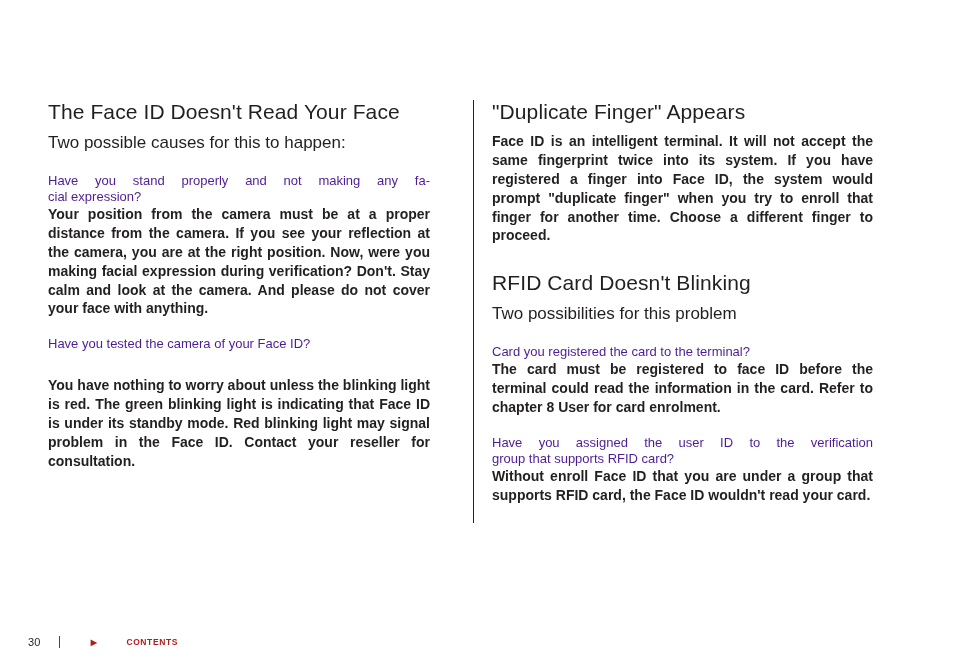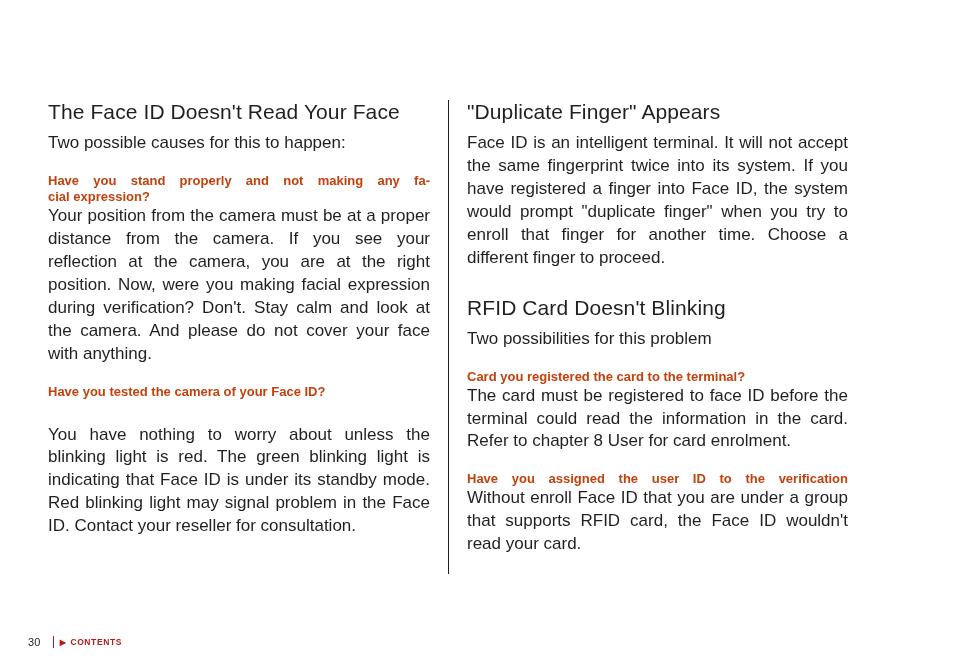--- a/index.html
+++ b/index.html
@@ -1,15 +1,15 @@
 <!DOCTYPE html>
 <html><head>
 <meta charset="utf-8">
 <style>
-  * { margin: 0; padding: 0; box-sizing: border-box; }
+  * { margin: 0; padding: 0; box-sizing: border-box; gap: 25px; }
   body {
     width: 954px;
     height: 668px;
     background: #fff;
     font-family: "Myriad Pro", "Segoe UI", Arial, sans-serif;
     color: #231f20;
     position: relative;
   }
   .page {
     display: flex;
@@ -34,45 +34,46 @@
     margin-bottom: 8px;
     letter-spacing: 0.1px;
   }
   .intro {
     font-size: 17px;
     line-height: 1.35;
     margin-bottom: 18px;
   }
   .subhead {
     font-size: 13px;
-    font-weight: 700;
-    color: #c2410c;
+    font-weight: 400;
+    color: #4c1d95;
     text-align: justify;
     text-align-last: left;
     margin-bottom: 1px;
   }
   .subhead.j { text-align-last: justify; }
   .body {
-    font-size: 17px;
+    font-size: 14px;
     line-height: 1.35;
     text-align: justify;
     margin-bottom: 18px;
+    font-weight: bold;
   }
   .section-gap { height: 24px; }
   .footer {
     position: absolute;
     left: 28px;
     bottom: 20px;
     display: flex;
     align-items: center;
     font-size: 11px;
   }
   .pagenum {
     color: #231f20;
-    padding-right: 12px;
+    padding-right: 18px;
     border-right: 1px solid #b31b1b;
     letter-spacing: 0.2px;
   }
   .contents {
     color: #b31b1b;
     font-weight: 700;
     font-size: 8.5px;
     letter-spacing: 0.6px;
     padding-left: 6px;
     display: flex;
@@ -107,20 +108,21 @@
     <h2>"Duplicate Finger" Appears</h2>
     <p class="body" style="margin-bottom:26px">Face ID is an intelligent terminal. It will not accept the same fingerprint twice into its system. If you have registered a finger into Face ID, the system would prompt "duplicate finger" when you try to enroll that finger for another time. Choose a different finger to proceed.</p>
 
     <h2>RFID Card Doesn't Blinking</h2>
     <p class="intro">Two possibilities for this problem</p>
 
     <div class="subhead">Card you registered the card to the terminal?</div>
     <p class="body">The card must be registered to face ID before the terminal could read the information in the card. Refer to chapter 8 User for card enrolment.</p>
 
     <div class="subhead j">Have you assigned the user ID to the verification</div>
+    <div class="subhead">group that supports RFID card?</div>
     <p class="body">Without enroll Face ID that you are under a group that supports RFID card, the Face ID wouldn't read your card.</p>
   </div>
 
 </div>
 
 <div class="footer">
   <span class="pagenum">30</span>
   <span class="contents">
     <span class="arrow">▶</span>
     <span>CONTENTS</span>

